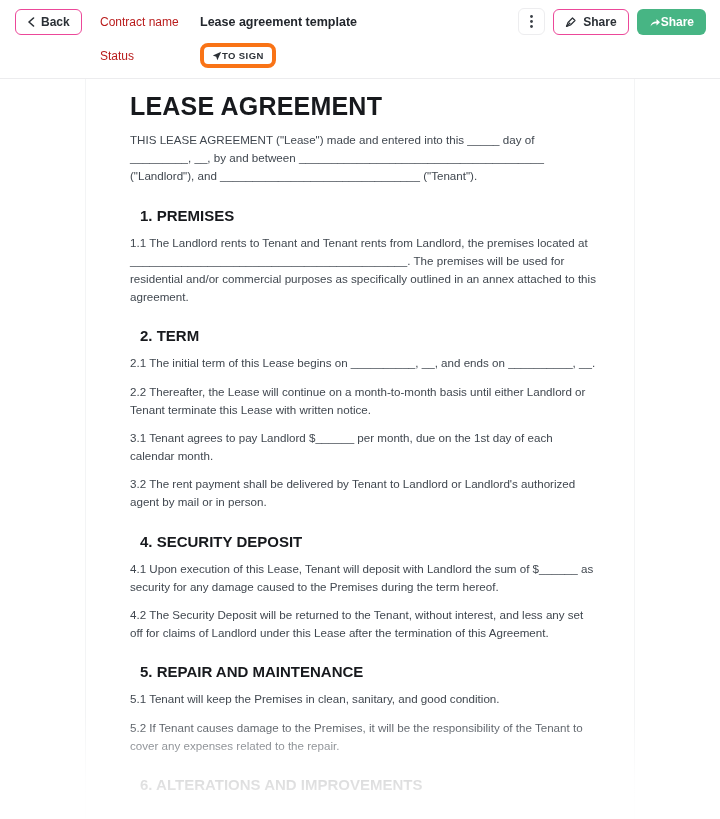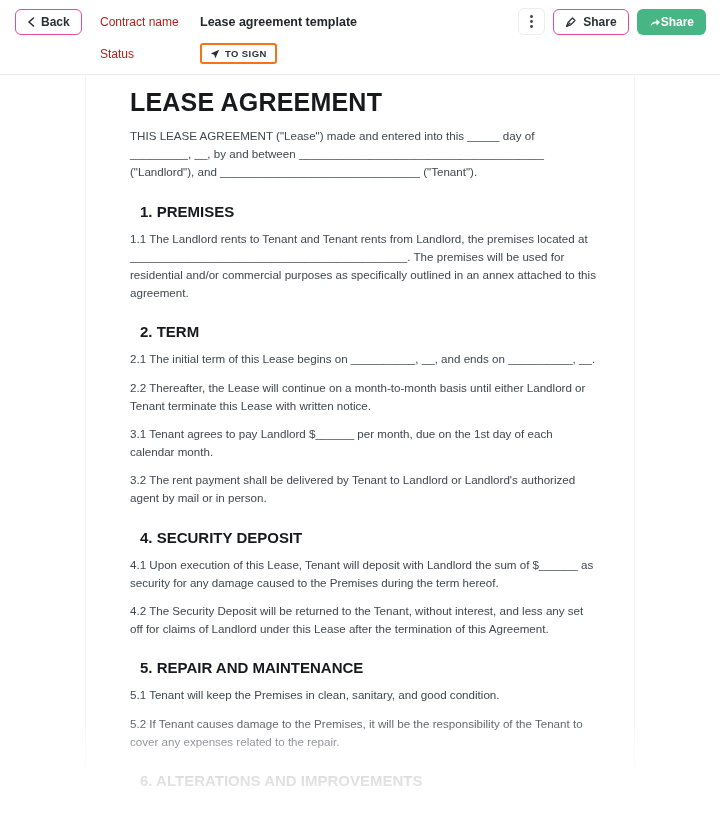--- a/index.html
+++ b/index.html
@@ -47,23 +47,23 @@
     border: none;
     color: #fff;
     display: inline-flex; align-items: center; 
     border-radius: 6px;
     font-size: 12px; font-weight: 600;
     padding: 6px 12px;
     cursor: pointer;
     font-family: inherit;
   }
   .status-badge {
-    display: inline-flex; align-items: center; gap: 5px;
-    border: 2px solid #f97316;
-    border-radius: 3px;
+    display: inline-flex; align-items: center; 
+    border: 4px solid #f97316;
+    border-radius: 8px;
     background: #fff;
     padding: 3px 8px;
     font-size: 9.5px; font-weight: 700; letter-spacing: 0.4px;
     color: #2b3036;
     justify-self: start;
     cursor: default;
   }
   
   .doc-wrap { width: 100%; height: calc(819px - 64px); overflow: hidden; position: relative; }
   .doc-page {

